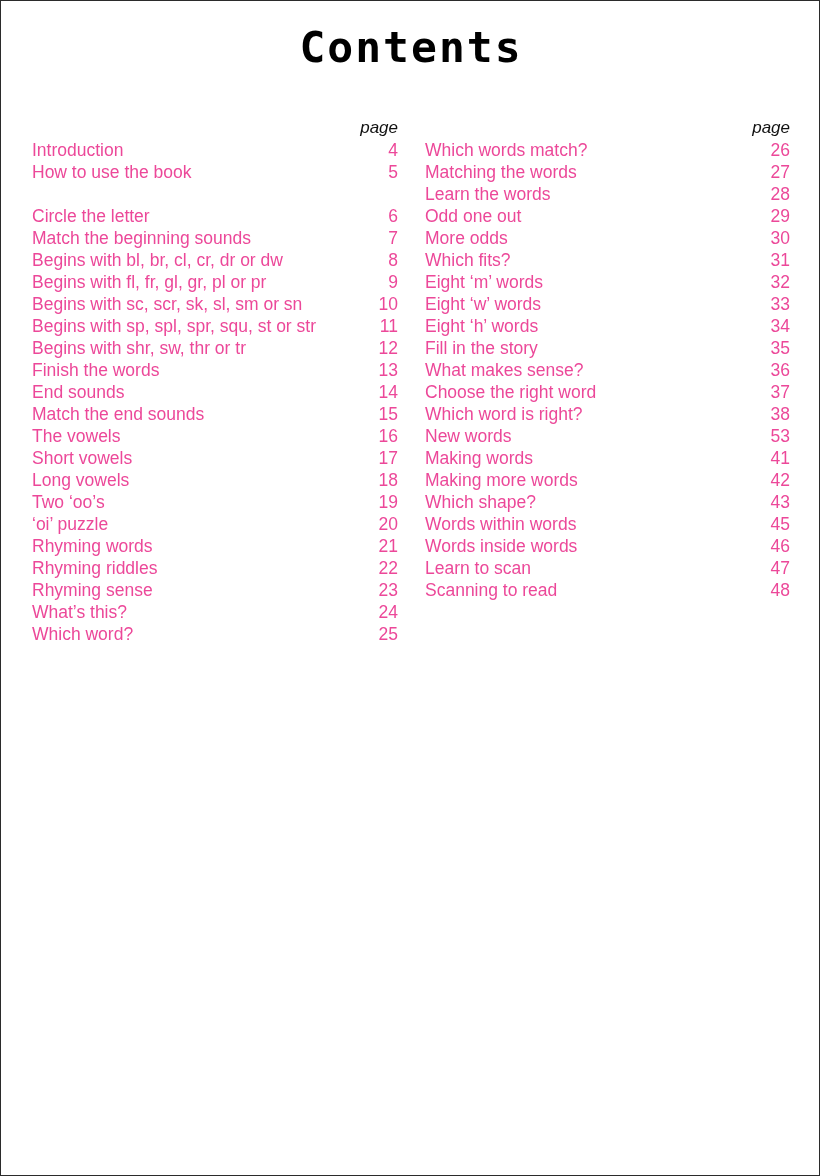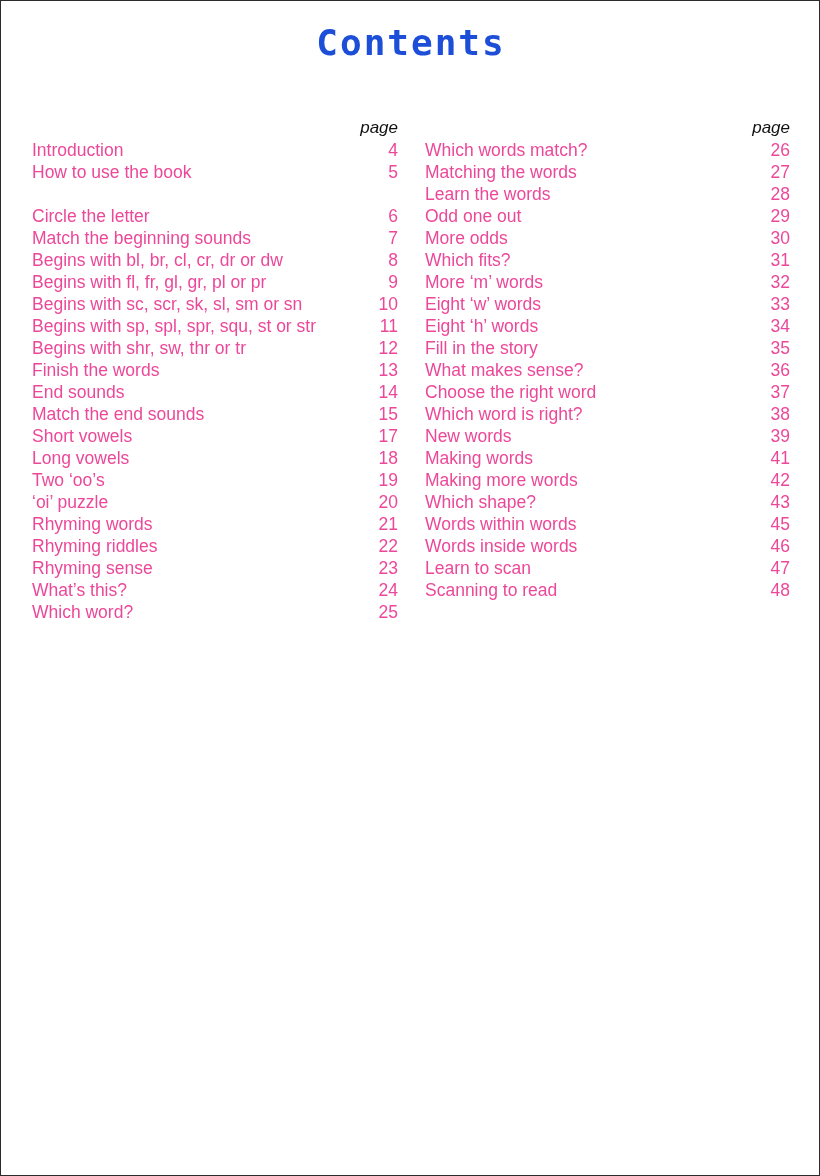--- a/index.html
+++ b/index.html
@@ -20,23 +20,23 @@
     overflow: hidden;
   }
   .page-title {
     position: absolute;
     top: 22px;
     left: 0;
     width: 820px;
     text-align: center;
     font-family: "DejaVu Sans Mono", monospace;
     font-weight: bold;
-    font-size: 36px;
+    font-size: 43px;
     letter-spacing: 2px;
-    color: #1d4ed8;
+    color: #000000;
     line-height: 1.12;
     white-space: pre;
   }
   .columns {
     position: absolute;
     top: 116px;
     left: 0;
     width: 820px;
     height: 560px;
   }
@@ -137,20 +137,24 @@
           </li>
           <li class="toc-row">
             <span class="toc-title">End sounds</span>
             <span class="toc-page">14</span>
           </li>
           <li class="toc-row">
             <span class="toc-title">Match the end sounds</span>
             <span class="toc-page">15</span>
           </li>
           <li class="toc-row">
+            <span class="toc-title">The vowels</span>
+            <span class="toc-page">16</span>
+          </li>
+          <li class="toc-row">
             <span class="toc-title">Short vowels</span>
             <span class="toc-page">17</span>
           </li>
           <li class="toc-row">
             <span class="toc-title">Long vowels</span>
             <span class="toc-page">18</span>
           </li>
           <li class="toc-row">
             <span class="toc-title">Two ‘oo’s</span>
             <span class="toc-page">19</span>
@@ -203,21 +207,21 @@
           </li>
           <li class="toc-row">
             <span class="toc-title">More odds</span>
             <span class="toc-page">30</span>
           </li>
           <li class="toc-row">
             <span class="toc-title">Which fits?</span>
             <span class="toc-page">31</span>
           </li>
           <li class="toc-row">
-            <span class="toc-title">More ‘m’ words</span>
+            <span class="toc-title">Eight ‘m’ words</span>
             <span class="toc-page">32</span>
           </li>
           <li class="toc-row">
             <span class="toc-title">Eight ‘w’ words</span>
             <span class="toc-page">33</span>
           </li>
           <li class="toc-row">
             <span class="toc-title">Eight ‘h’ words</span>
             <span class="toc-page">34</span>
           </li>
@@ -232,21 +236,21 @@
           <li class="toc-row">
             <span class="toc-title">Choose the right word</span>
             <span class="toc-page">37</span>
           </li>
           <li class="toc-row">
             <span class="toc-title">Which word is right?</span>
             <span class="toc-page">38</span>
           </li>
           <li class="toc-row">
             <span class="toc-title">New words</span>
-            <span class="toc-page">39</span>
+            <span class="toc-page">53</span>
           </li>
           <li class="toc-row">
             <span class="toc-title">Making words</span>
             <span class="toc-page">41</span>
           </li>
           <li class="toc-row">
             <span class="toc-title">Making more words</span>
             <span class="toc-page">42</span>
           </li>
           <li class="toc-row">

